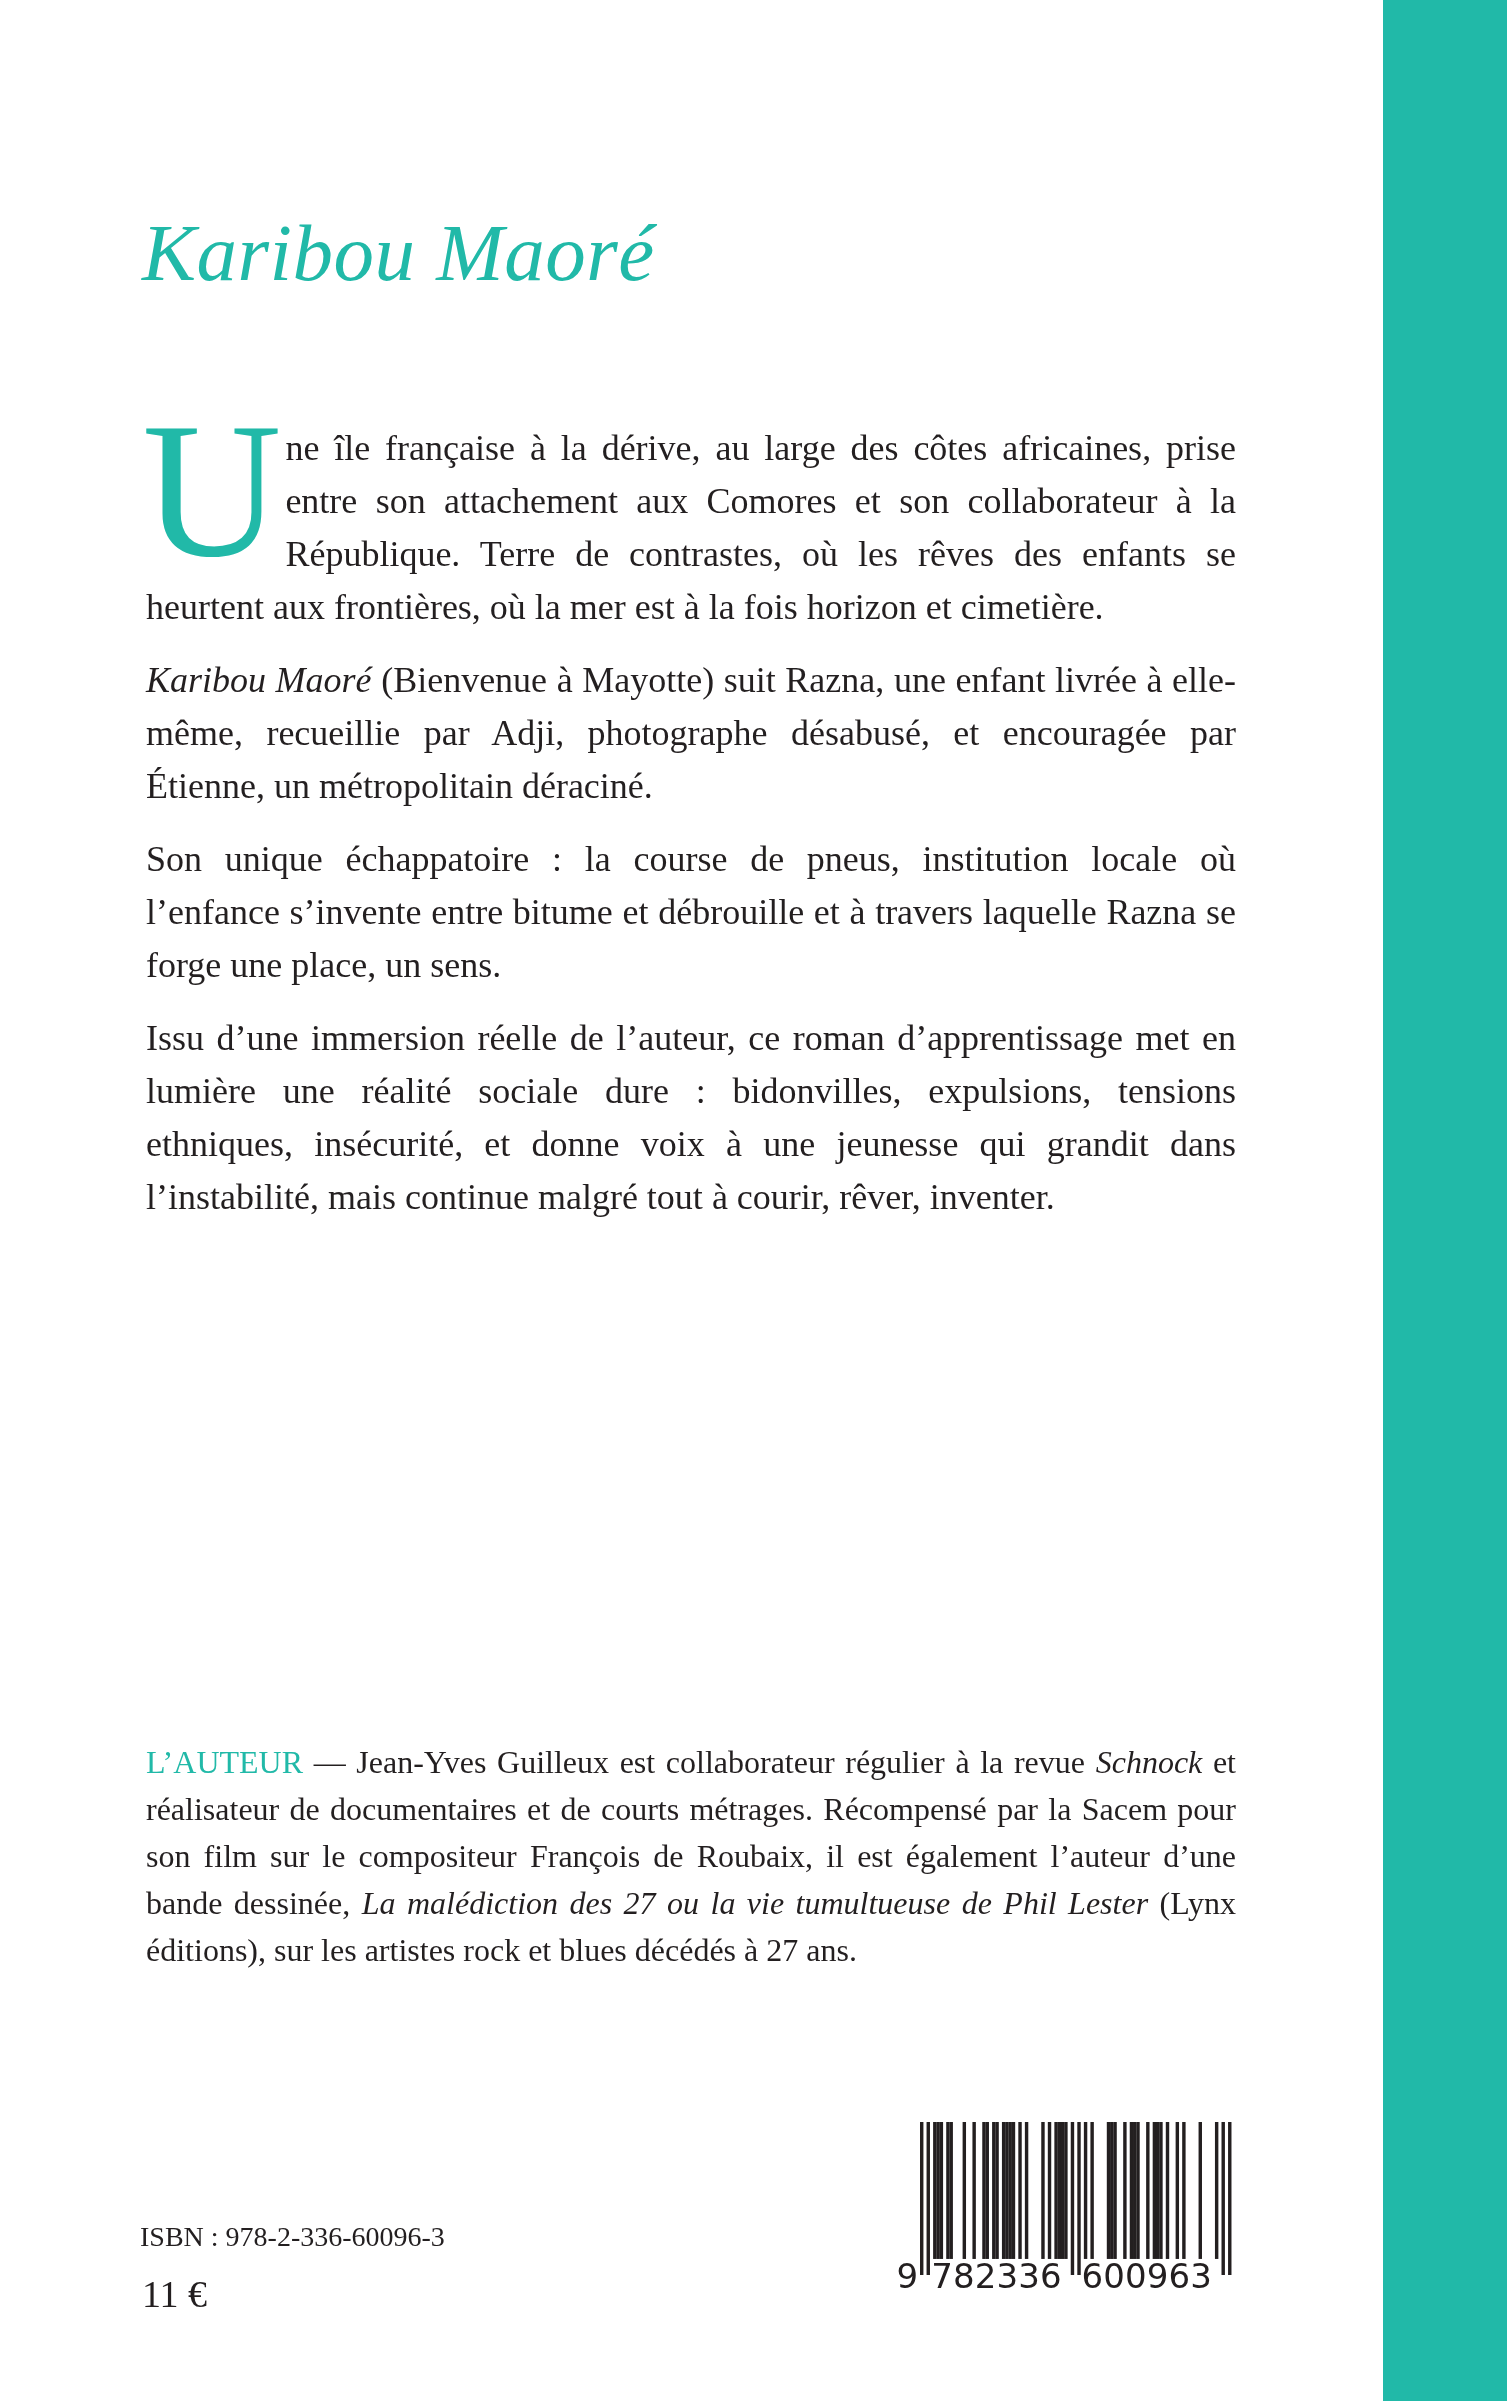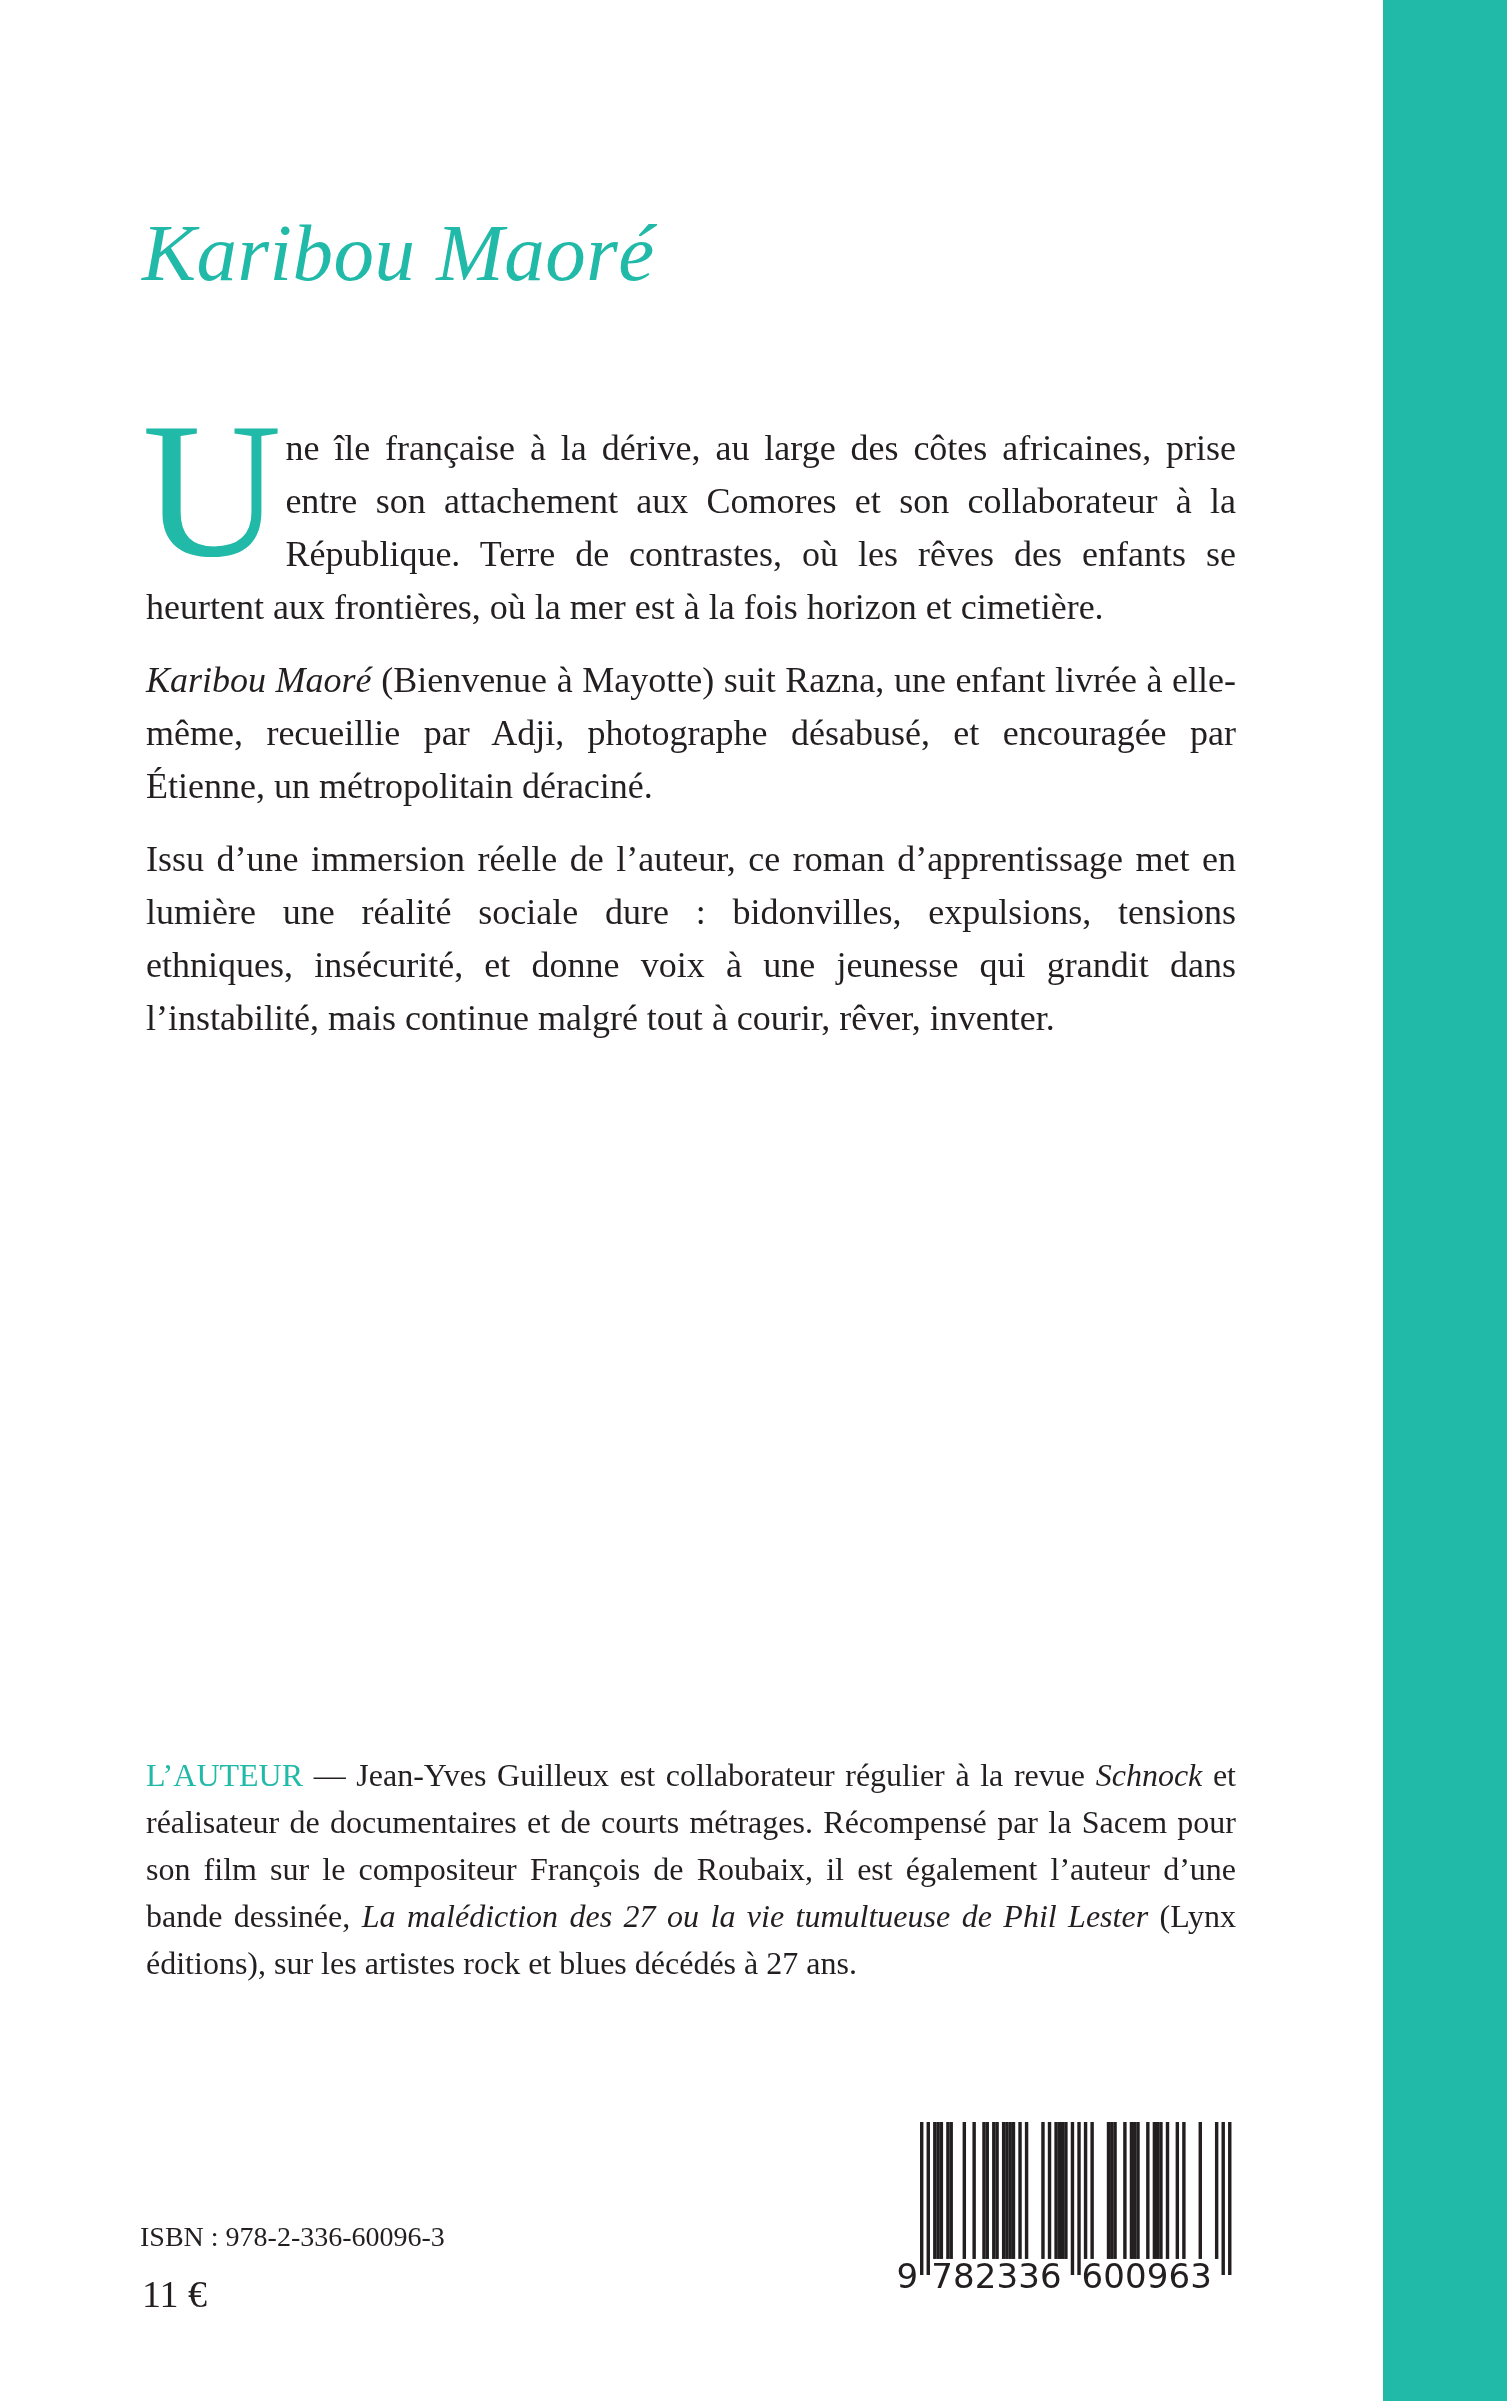--- a/index.html
+++ b/index.html
@@ -23,21 +23,21 @@
     font-size: 36px; line-height: 53px; text-align: justify;
   }
   .blurb p { margin: 0 0 20px 0; text-align: justify; text-align-last: left; }
   .dropcap {
     float: left; color: #21b9a8;
     font-size: 193px; line-height: 132px; height: 142px;
     margin: 0 3.8px 0 -3.8px; padding-top: 1.9px;
   }
   .author {
     position: absolute; left: 146px; top: 1739px; width: 1090px;
-    font-size: 32px; line-height: 47px; text-align: justify; text-align-last: left; margin-top: 13px;
+    font-size: 32px; line-height: 47px; text-align: justify; text-align-last: left;
   }
   .author-label { color: #21b9a8; }
   .isbn {
     position: absolute; left: 140px; top: 2220px;
     font-size: 28px; line-height: 34px; white-space: nowrap;
   }
   .price {
     position: absolute; left: 142px; top: 2271px;
     font-size: 38px; line-height: 47px; white-space: nowrap;
   }
@@ -52,20 +52,21 @@
 </head>
 <body>
 
 <div class="spine-band"></div>
 
 <div class="title">Karibou Maoré</div>
 
 <div class="blurb">
   <p><span class="dropcap">U</span><span>ne île française à la dérive, au large des côtes africaines, prise entre son attachement aux Comores et son collaborateur à la République. Terre de contrastes, où les rêves des enfants se heurtent aux frontières, où la mer est à la fois horizon et cimetière.</span></p>
   <p><em>Karibou Maoré</em><span> (Bienvenue à Mayotte) suit Razna, une enfant livrée à elle-même, recueillie par Adji, photographe désabusé, et encouragée par Étienne, un métropolitain déraciné.</span></p>
+  <p>Son unique échappatoire : la course de pneus, institution locale où l’enfance s’invente entre bitume et débrouille et à travers laquelle Razna se forge une place, un sens.</p>
   <p>Issu d’une immersion réelle de l’auteur, ce roman d’apprentissage met en lumière une réalité sociale dure : bidonvilles, expulsions, tensions ethniques, insécurité, et donne voix à une jeunesse qui grandit dans l’instabilité, mais continue malgré tout à courir, rêver, inventer.</p>
 </div>
 
 <div class="author"><span class="author-label">L’AUTEUR</span><span> — Jean-Yves Guilleux est collaborateur régulier à la revue </span><em>Schnock</em><span> et réalisateur de documentaires et de courts métrages. Récompensé par la Sacem pour son film sur le compositeur François de Roubaix, il est également l’auteur d’une bande dessinée, </span><em>La malédiction des 27 ou la vie tumultueuse de Phil Lester</em><span> (Lynx éditions), sur les artistes rock et blues décédés à 27 ans.</span></div>
 
 <div class="isbn">ISBN : 978-2-336-60096-3</div>
 <div class="price">11 €</div>
 
 <div class="barcode">
   <svg id="barcode-svg" width="341" height="170" viewBox="0 0 360 180">

